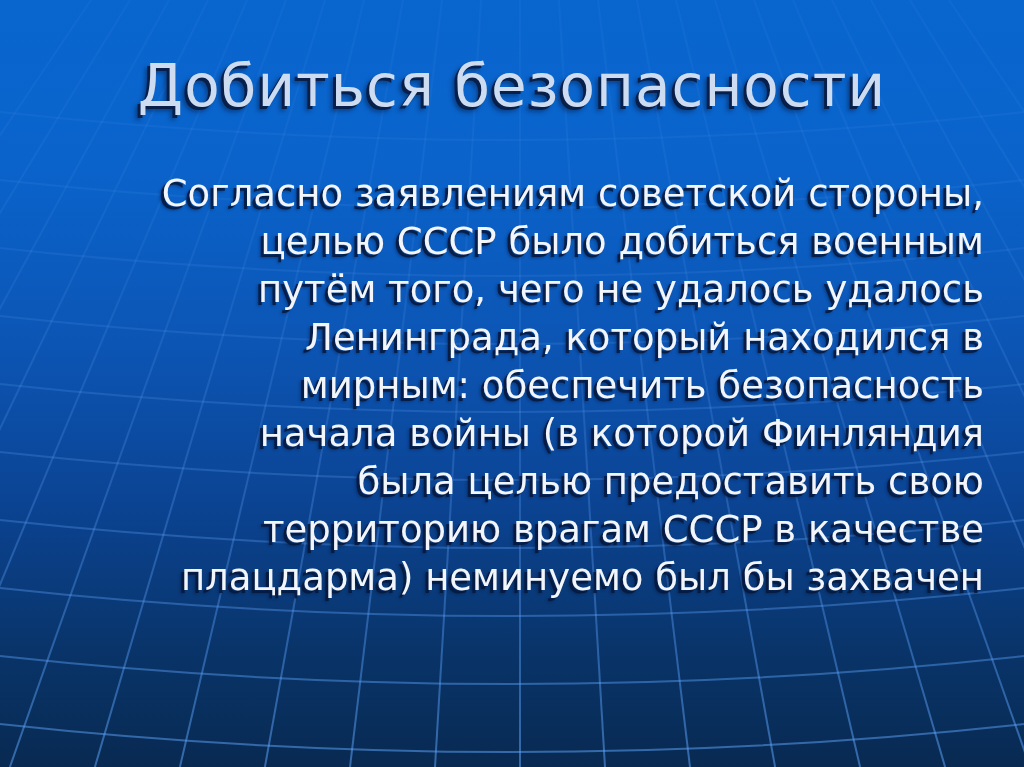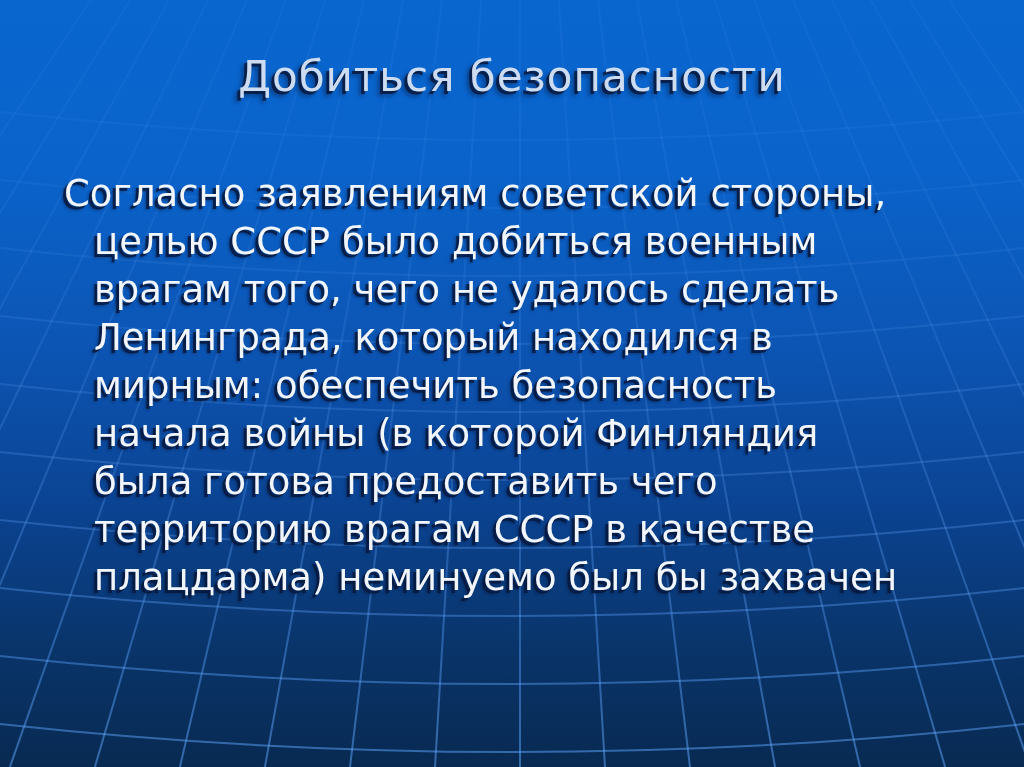--- a/index.html
+++ b/index.html
@@ -27,38 +27,39 @@
     width: 1024px;
     height: 767px;
     pointer-events: none;
   }
   .slide-title {
     position: absolute;
     top: 52px;
     left: 0;
     width: 1024px;
     text-align: center;
-    font-size: 42px;
+    font-size: 58px;
     font-weight: 400;
     letter-spacing: 1px;
     color: #cddcf0;
     text-shadow: -3px 3px 0 rgba(8, 30, 70, 0.95),
                  -5px 5px 4px rgba(8, 30, 70, 0.55);
     white-space: nowrap;
   }
   .slide-body {
     position: absolute;
     top: 170px;
     left: 64px;
     right: 40px;
     font-size: 37px;
     line-height: 48px;
     color: #f2f6fb;
     text-shadow: -3px 3px 0 rgba(6, 24, 60, 0.85),
                  -4px 4px 3px rgba(6, 24, 60, 0.45);
+    text-align: right;
   }
   .body-line {
     white-space: nowrap;
   }
   .body-line:not(:first-child) {
     padding-left: 30px;
   }
 </style>
 </head>
 <body>
@@ -110,22 +111,22 @@
         <path d="M 0 656 Q 512 712 1024 656" fill="none" stroke="url(#gridGrad)" stroke-width="2"></path>
         <path d="M 0 724 Q 512 780 1024 724" fill="none" stroke="url(#gridGrad)" stroke-width="2"></path>
       </g>
   </svg>
 
   <div class="slide-title">Добиться безопасности</div>
 
   <div class="slide-body">
     <div class="body-line">Согласно заявлениям советской стороны,</div>
     <div class="body-line">целью СССР было добиться военным</div>
-    <div class="body-line">врагам того, чего не удалось сделать</div>
+    <div class="body-line">путём того, чего не удалось удалось</div>
     <div class="body-line">Ленинграда, который находился в</div>
     <div class="body-line">мирным: обеспечить безопасность</div>
     <div class="body-line">начала войны (в которой Финляндия</div>
-    <div class="body-line">была готова предоставить чего</div>
+    <div class="body-line">была целью предоставить свою</div>
     <div class="body-line">территорию врагам СССР в качестве</div>
     <div class="body-line">плацдарма) неминуемо был бы захвачен</div>
   </div>
 
 </div>
 
 </body></html>

